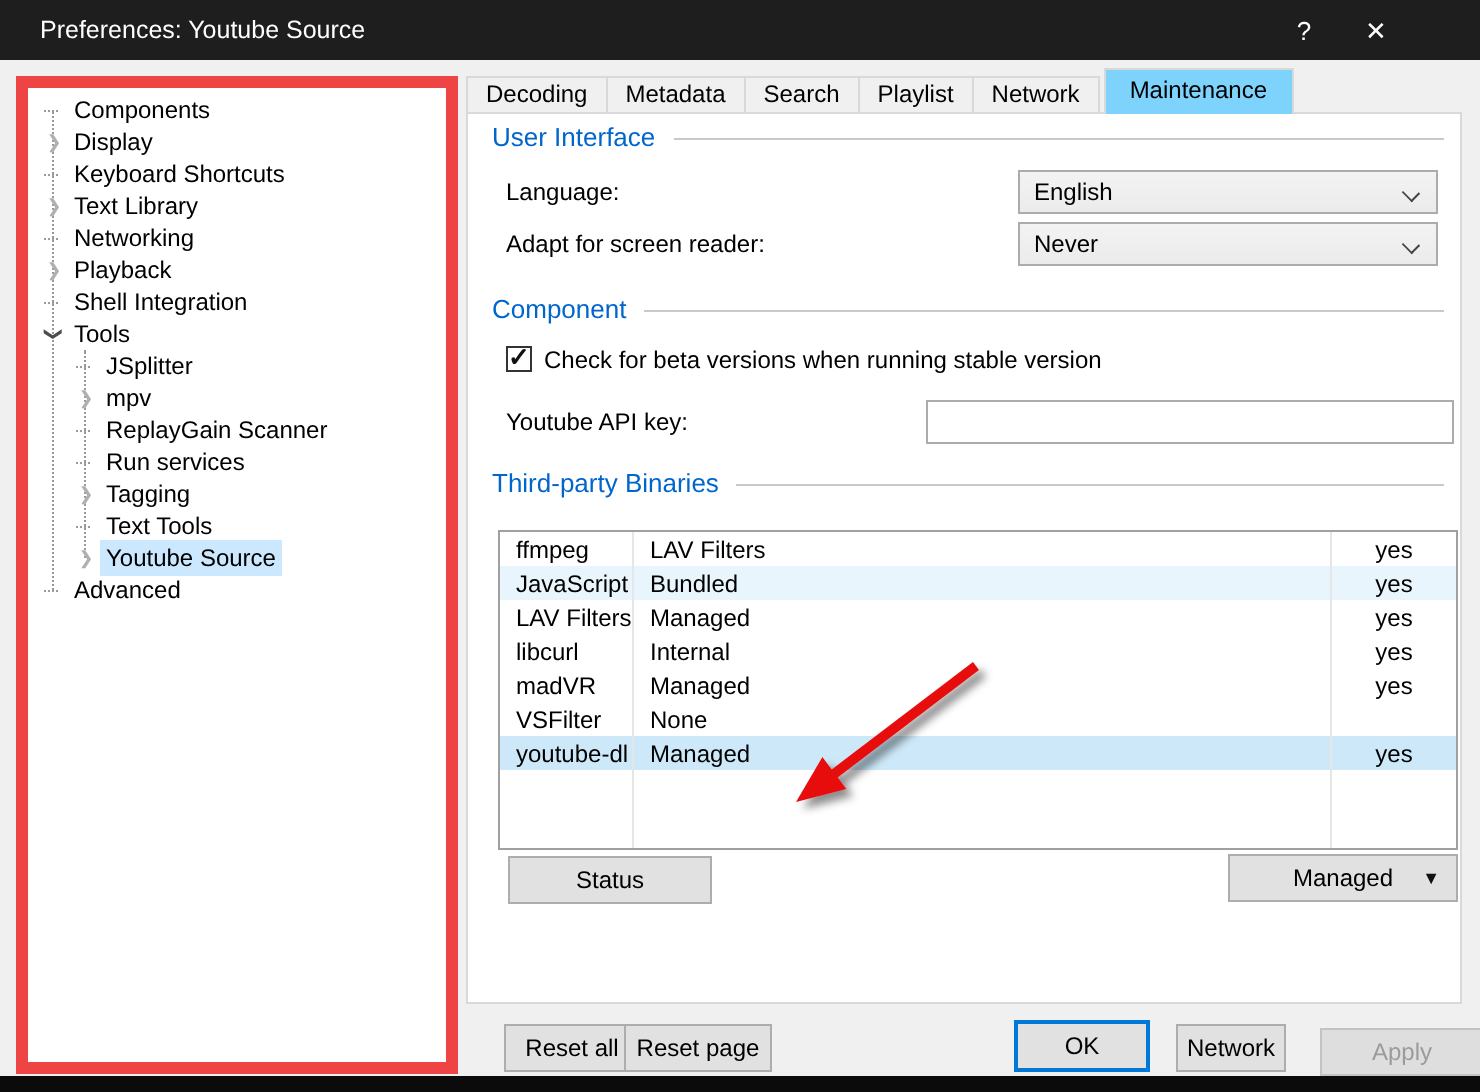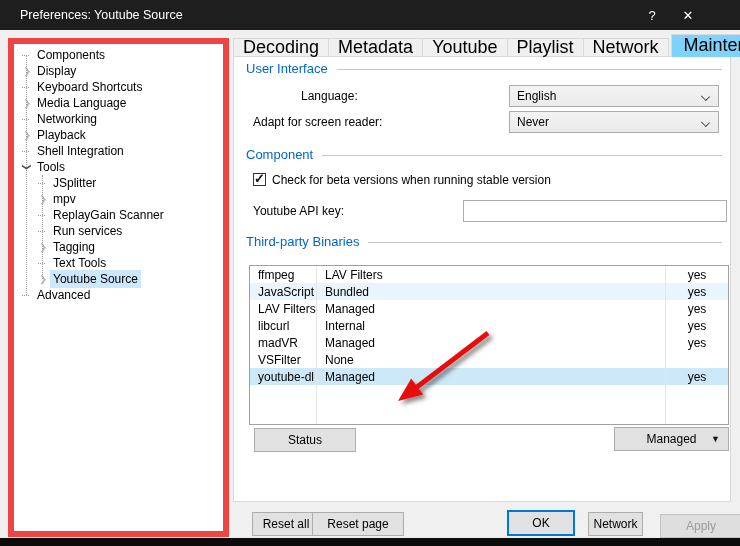--- a/index.html
+++ b/index.html
@@ -29,21 +29,21 @@
   .tree-row.lv0 .stub{ left:8px; } .tree-row.lv1 .stub{ left:24px; }
   .tree-row .chev{ width:14px; text-align:center; font-size:9px; color:#b0b0b0; line-height:16px; flex:0 0 14px; }
   .tree-row.lv0{ padding-left:6px; } .tree-row.lv1{ padding-left:22px; }
   .tree-row .chev.exp{ color:#4d4d4d; transform:rotate(90deg); }
   .tree-row .lbl{ padding:1px 3px; }
   .tree-row .lbl.selected{ background:var(--select_bg,#cce8ff); }
   .spine{ position:absolute; border-left:1px dotted #9a9a9a; width:0; }
   
   .tabstrip{ position:absolute; left:233px; top:36px; height:21px; display:flex; align-items:flex-end; z-index:3; }
   .tab{ height:19px; background:#f0f0f0; border:1px solid #d9d9d9; border-left:none;
-    padding:0 9px; line-height:17px; font-size:18px; cursor:default; }
+    padding:0 9px; line-height:17px; font-size:12px; cursor:default; }
   .tab:first-child{ border-left:1px solid #d9d9d9; }
   .tab.active{ height:23px; line-height:21px; background:#7dd3fc; border:1px solid #d9d9d9; border-bottom:none;
     position:relative; z-index:4; margin-left:2px; padding:0 12px; }
   
   .page{
     position:absolute; left:233px; top:56px; width:498px; height:446px;
     background:#fff; border:1px solid #d9d9d9; z-index:2;
   }
   .group-header{ position:absolute; left:12px; right:8px; display:flex; align-items:center;
     color:var(--accent,#0066cc); font-size:13px; }
@@ -109,21 +109,21 @@
         <span class="chev">❯</span>
         <span class="lbl">Display</span>
       </div>
       <div class="tree-row lv0">
         <span class="stub"></span>
         <span class="chev"></span>
         <span class="lbl">Keyboard Shortcuts</span>
       </div>
       <div class="tree-row lv0">
         <span class="chev">❯</span>
-        <span class="lbl">Media Language</span>
+        <span class="lbl">Text Library</span>
       </div>
       <div class="tree-row lv0">
         <span class="stub"></span>
         <span class="chev"></span>
         <span class="lbl">Networking</span>
       </div>
       <div class="tree-row lv0">
         <span class="chev">❯</span>
         <span class="lbl">Playback</span>
       </div>
@@ -171,33 +171,33 @@
       <div class="tree-row lv0">
         <span class="stub"></span>
         <span class="chev"></span>
         <span class="lbl">Advanced</span>
       </div>
     </div>
 
   <div class="tabstrip" id="tabstrip">
       <div class="tab">Decoding</div>
       <div class="tab">Metadata</div>
-      <div class="tab">Youtube</div>
+      <div class="tab">Search</div>
       <div class="tab">Playlist</div>
       <div class="tab">Network</div>
       <div class="tab active">Maintenance</div>
     </div>
 
   <div class="page">
 
     <div class="group-header" style="top:4px;">
       <span>User Interface</span>
       <span class="line"></span>
     </div>
-    <div class="flabel" style="left:19px; top:32px;margin-left:48px;">Language:</div>
+    <div class="flabel" style="left:19px; top:32px;">Language:</div>
     <div class="combo" style="left:275px; top:28px; width:210px;">
       <span>English</span>
       <span class="chevron"></span>
     </div>
     <div class="flabel" style="left:19px; top:58px;text-align:right;">Adapt for screen reader:</div>
     <div class="combo" style="left:275px; top:54px; width:210px;">
       <span>Never</span>
       <span class="chevron"></span>
     </div>
 
@@ -263,21 +263,21 @@
     </div>
     <div class="btn" style="left:380px; top:370px; width:115px; height:24px;">
       <span>Managed</span>
       <span class="caret">▼</span>
     </div>
   </div>
 
   <div class="btn" style="left:252px; top:512px; width:68px; height:24px;">
     <span>Reset all</span>
   </div>
-  <div class="btn" style="left:312px; top:512px; width:92px; height:24px;">
+  <div class="btn" style="left:312px; top:512px; width:74px; height:24px;">
     <span>Reset page</span>
   </div>
   <div class="btn default" style="left:507px; top:510px; width:68px; height:26px;">
     <span>OK</span>
   </div>
   <div class="btn" style="left:588px; top:512px; width:55px; height:24px;">
     <span>Network</span>
   </div>
   <div class="btn disabled" style="left:660px; top:514px; width:82px; height:24px;">
     <span>Apply</span>

